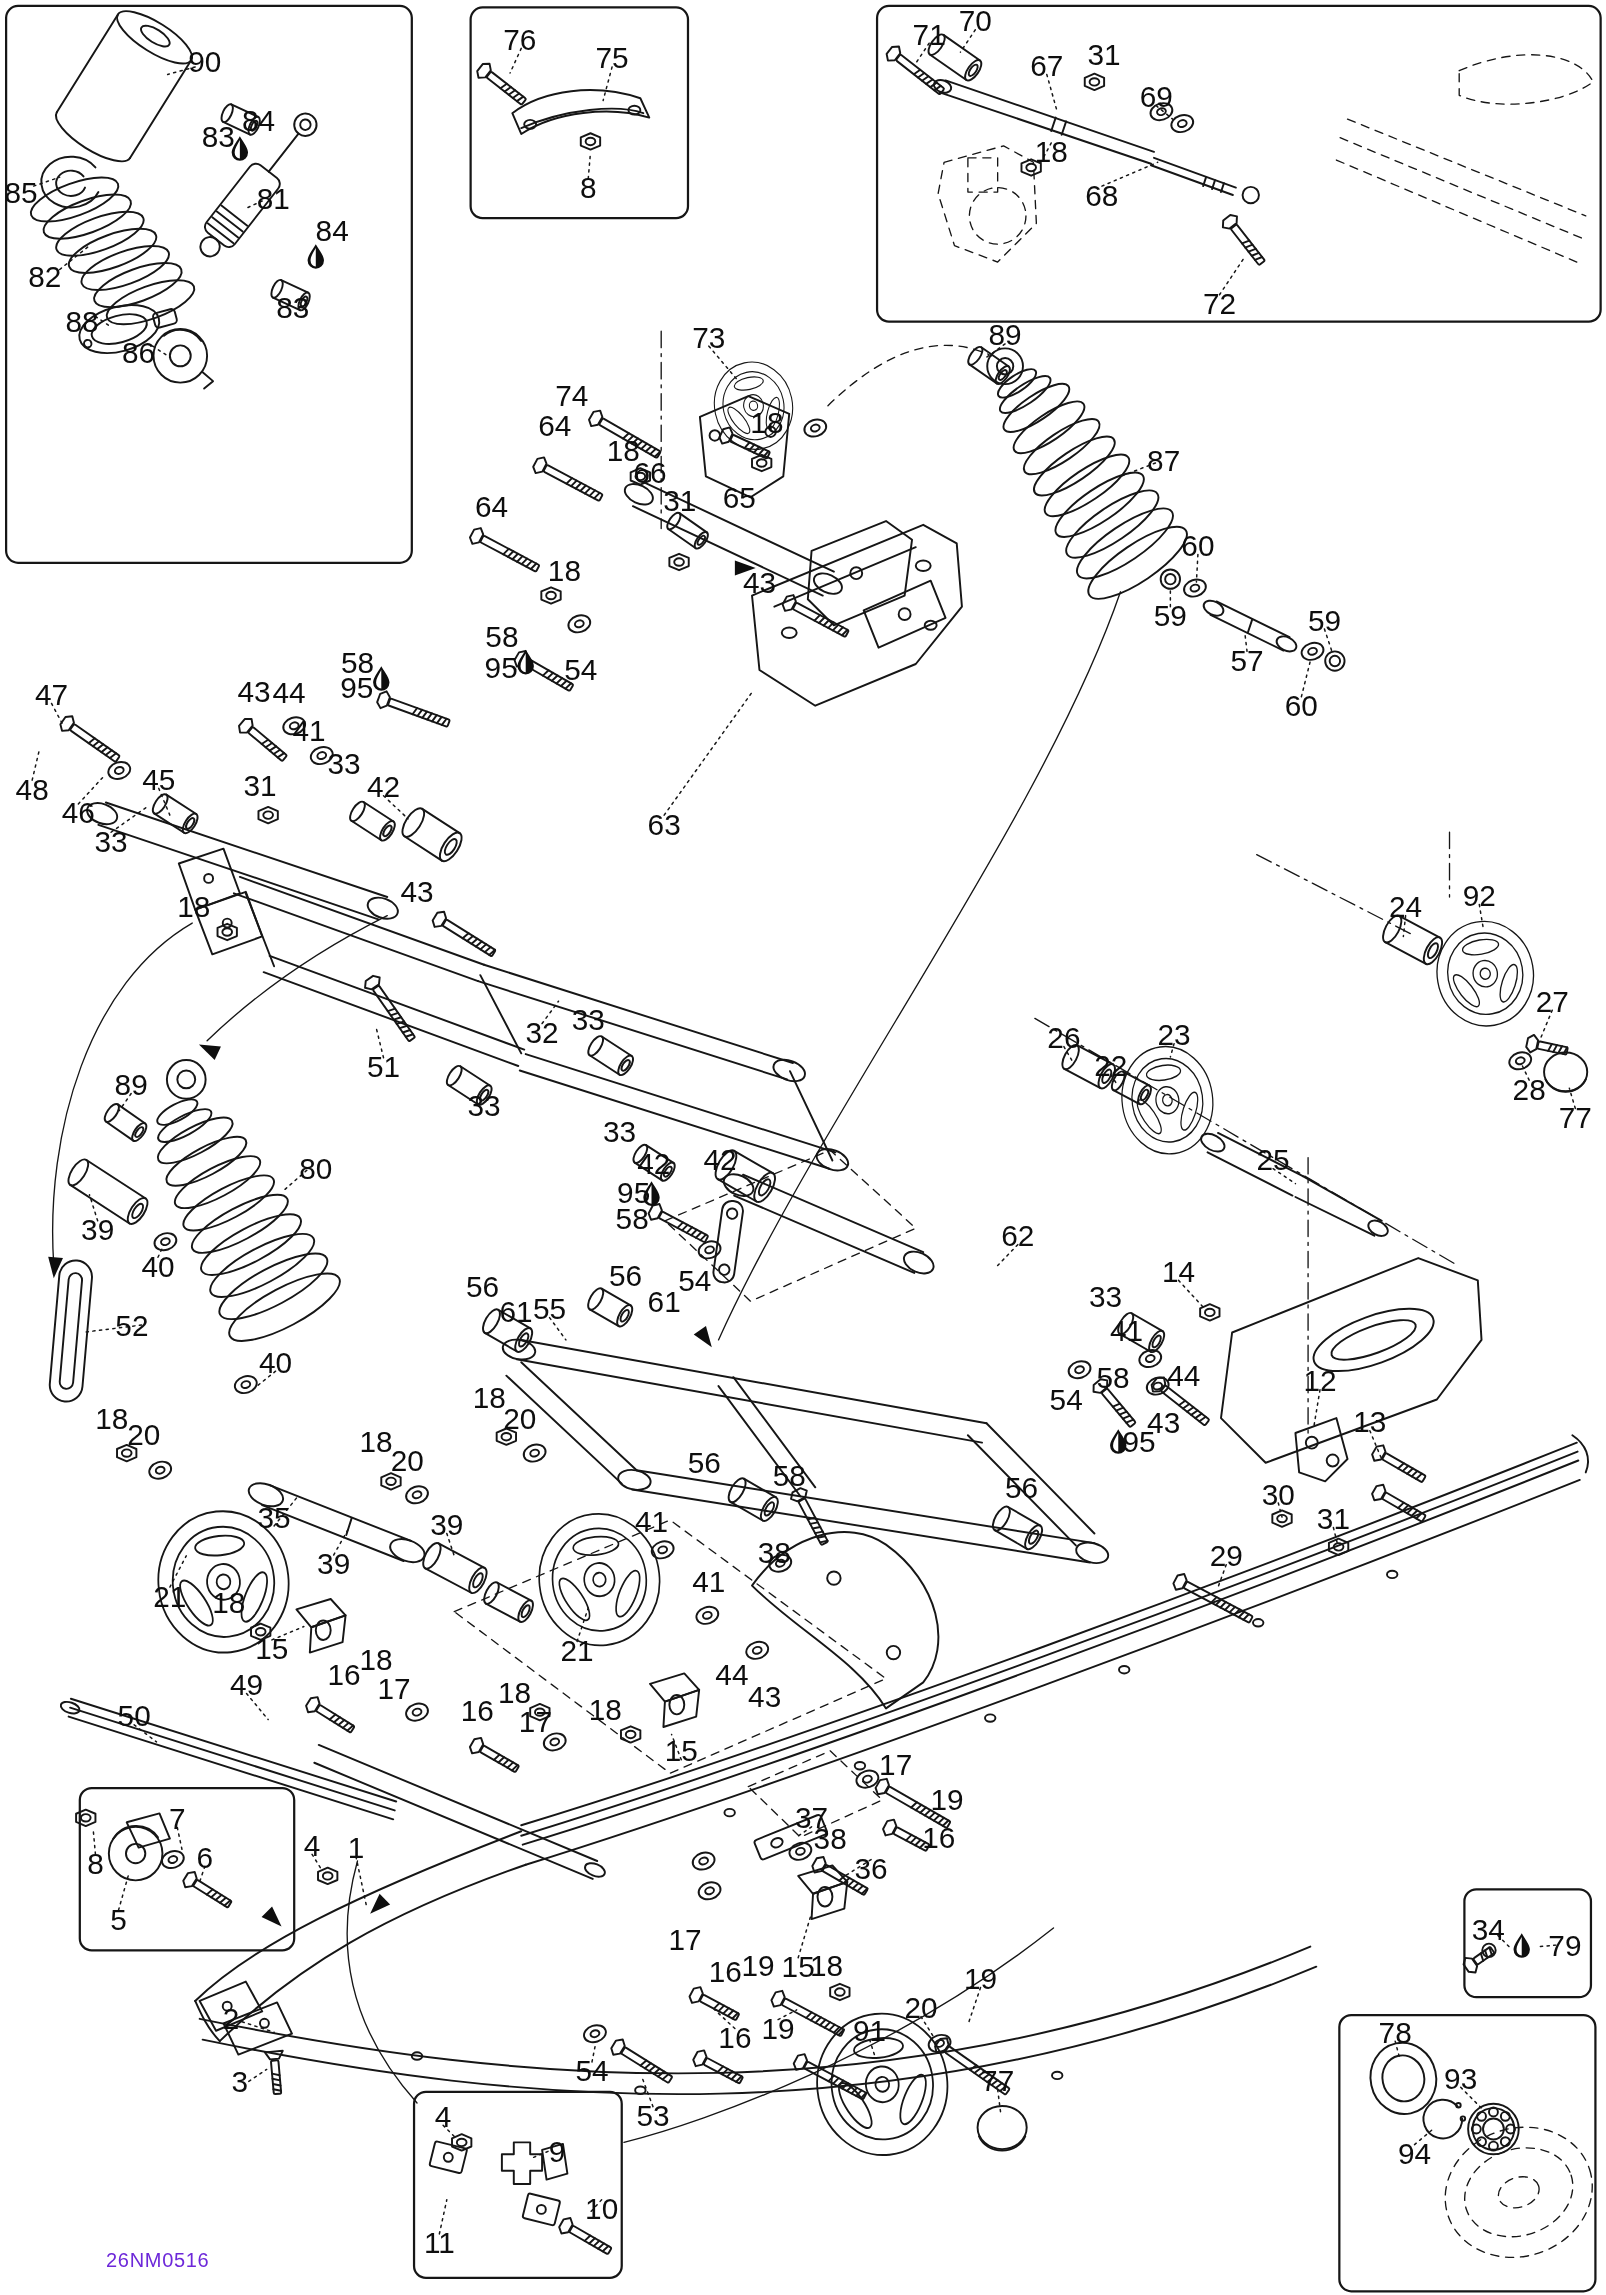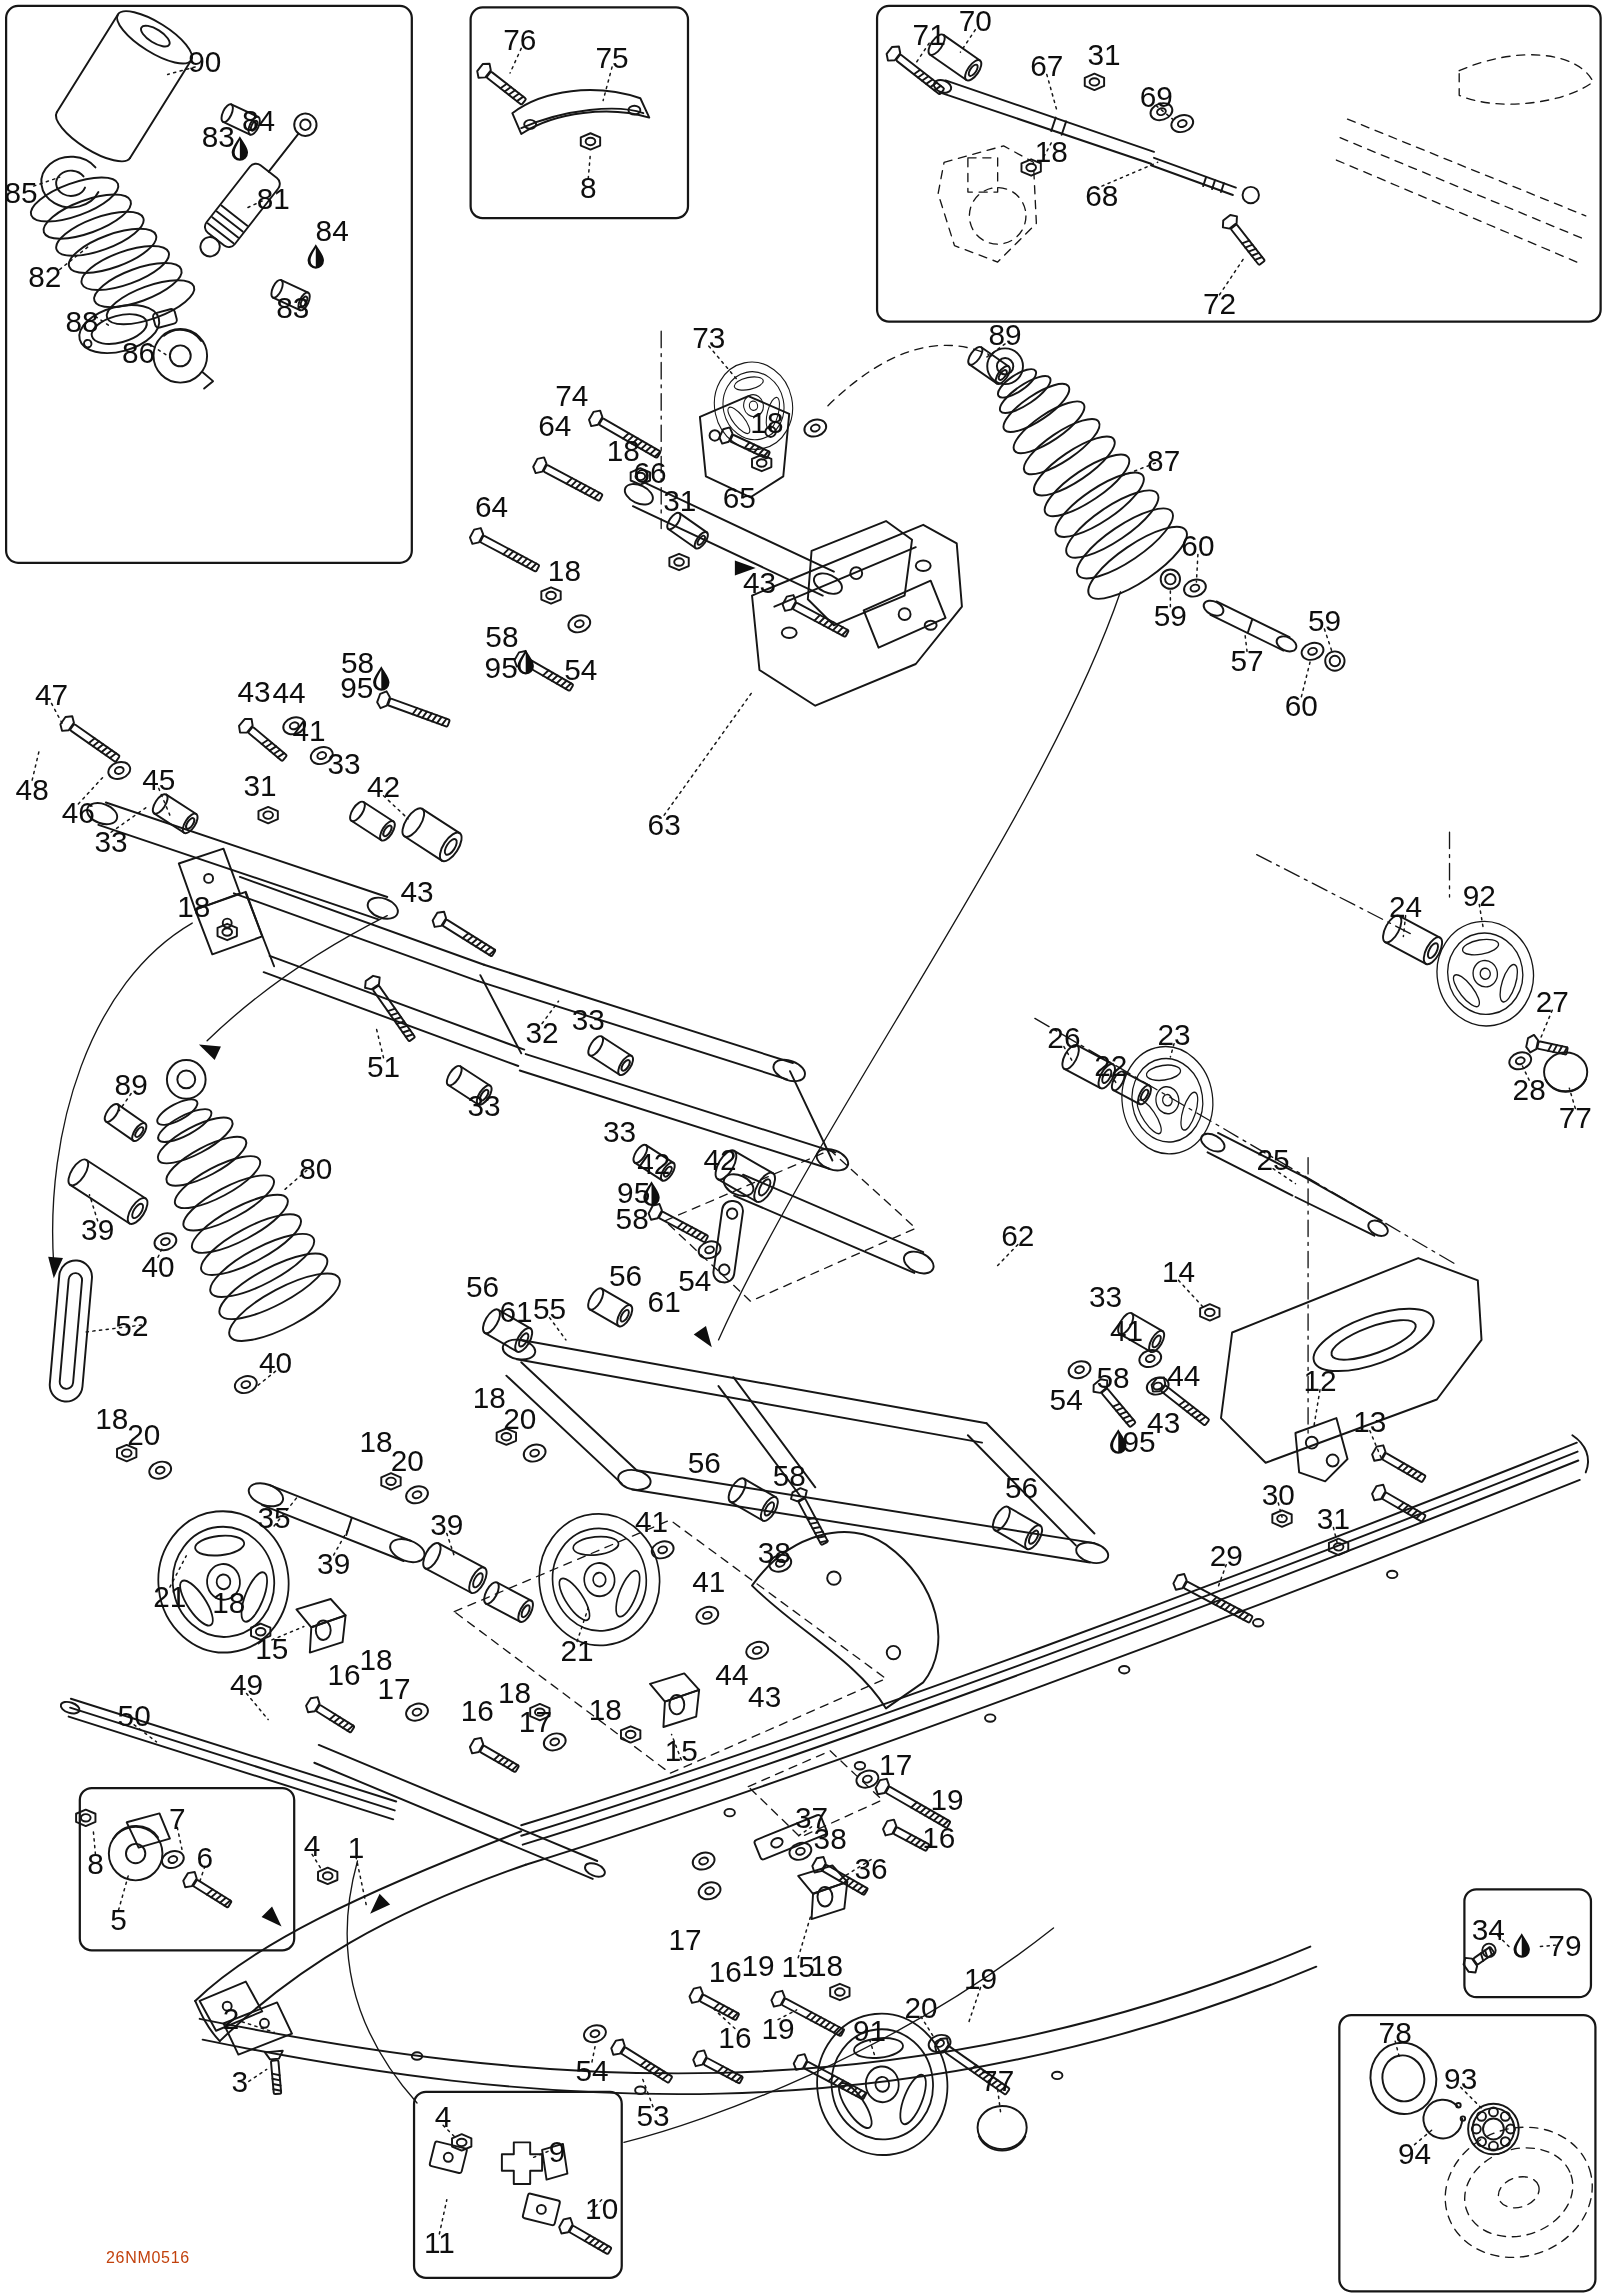--- a/index.html
+++ b/index.html
@@ -7,21 +7,21 @@
         font-family:"Liberation Sans",sans-serif;}
   svg{position:absolute;left:0;top:0;}
   svg *{vector-effect:none;}
   .art{stroke:#161616;fill:none;stroke-width:2.6;stroke-linecap:round;stroke-linejoin:round;}
   .thin{stroke-width:1.8;}
   .dash{stroke-dasharray:11 9;}
   .cl{stroke-dasharray:22 8 4 8;stroke-width:1.8;}
   .dot{stroke-dasharray:3 6;stroke-width:2;}
   .lbl{font-family:"Liberation Sans",sans-serif;font-size:40px;fill:#0e0e0e;stroke:none;}
   .fillink{fill:#0e0e0e;stroke:none;}
-  #code-text{position:absolute;left:106px;top:2249px;font-size:16px;color:#c2410c;
+  #code-text{position:absolute;left:106px;top:2249px;font-size:20px;color:#6d28d9;
              font-family:"Liberation Sans",sans-serif;letter-spacing:0.7px;}
 </style>
 </head>
 <body>
 
 <div class="page">
   <svg width="1606" height="2295" viewBox="0 0 2157 3083">
     <defs>
       <symbol id="wheel" overflow="visible">
         <circle r="95"></circle>

